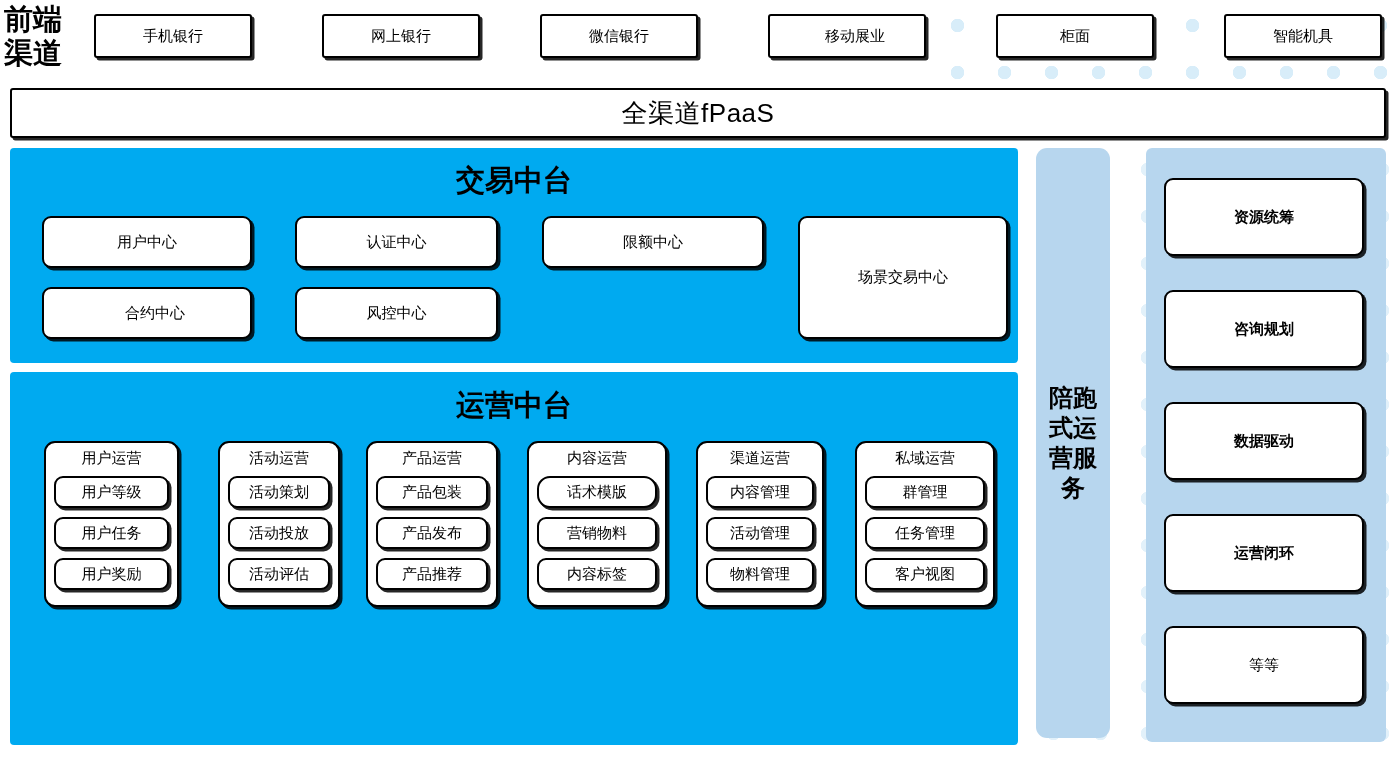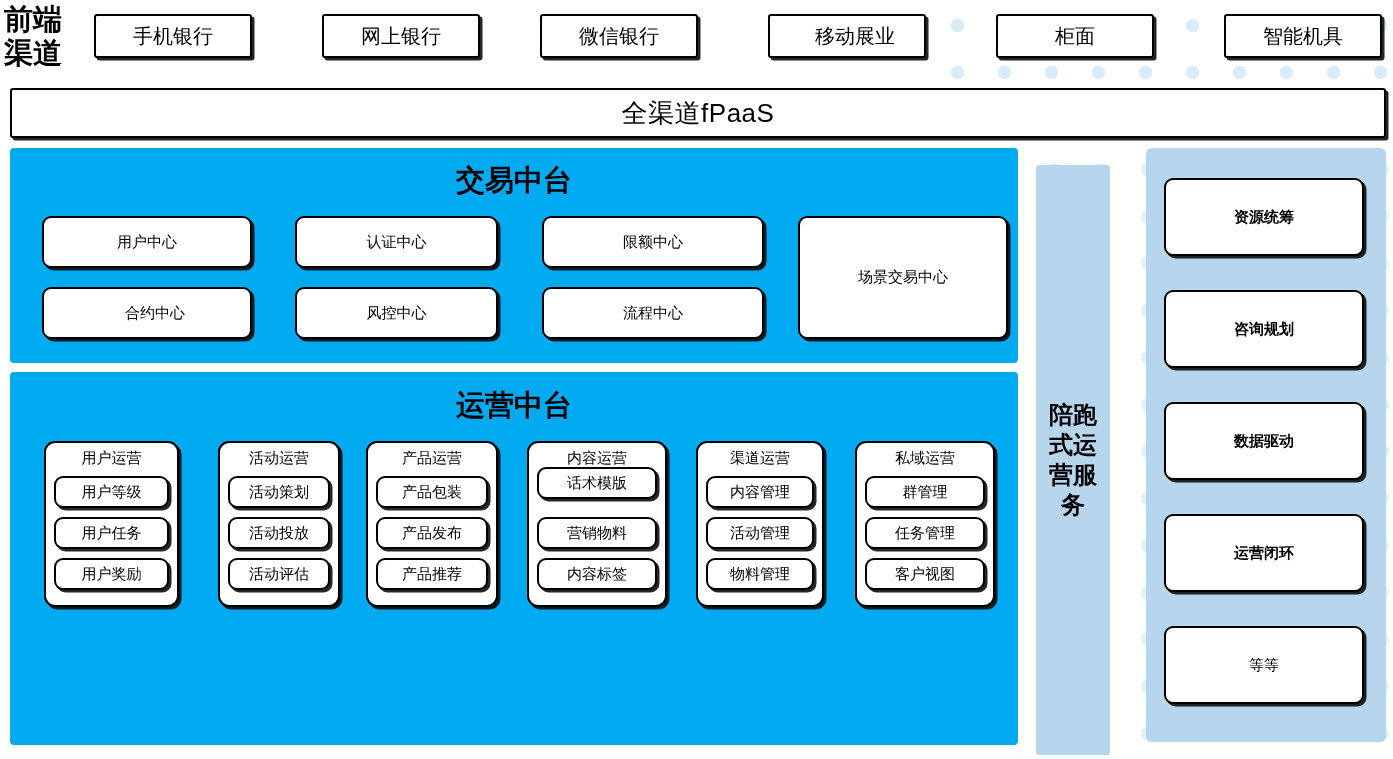--- a/index.html
+++ b/index.html
@@ -43,21 +43,21 @@
   
   #channel-row{position:absolute;left:0;top:0;width:1393px;height:82px;}
   #channel-label{
     position:absolute;left:4px;top:2px;width:80px;height:72px;
     font-family:"Liberation Serif","DejaVu Serif",serif;
     font-weight:bold;font-size:29px;line-height:34px;
     text-align:left;letter-spacing:0px;
   }
   .channel-box{
     position:absolute;top:14px;height:44px;width:158px;
-    font-size:20px;
+    font-size:15px;
   }
 
   
   #fpaas-bar{
     position:absolute;left:10px;top:88px;width:1376px;height:50px;
     font-size:26px;letter-spacing:0.5px;
   }
 
   
   .cyan-panel{
@@ -89,22 +89,22 @@
     text-align:center;font-size:15px;
   }
   .ops-item{
     position:absolute;height:32px;left:8px;right:8px;
     font-size:15px;
   }
 
   
   #service-band{
     position:absolute;left:1036px;top:148px;width:74px;height:590px;
-    background:#b7d6ee;border-radius:3px;
-    display:flex;align-items:center;justify-content:center;margin-top:17px;
+    background:#b7d6ee;border-radius:11px;
+    display:flex;align-items:center;justify-content:center;
   }
   #service-band-text{
     width:56px;text-align:center;
     font-size:24px;line-height:30px;font-weight:bold;
     word-break:break-all;
   }
 
   
   #right-panel{
     position:absolute;left:1146px;top:148px;width:240px;height:594px;
@@ -161,23 +161,20 @@
       </div>
       <div class="box r8 trade-box" style="left: 532px; top: 68px; width: 222px; height: 52px;">
         <span>限额中心</span>
       </div>
       <div class="box r8 trade-box" style="left: 32px; top: 139px; width: 210px; height: 52px; padding-left: 16px;">
         <span>合约中心</span>
       </div>
       <div class="box r8 trade-box" style="left: 285px; top: 139px; width: 203px; height: 52px;">
         <span>风控中心</span>
       </div>
-      <div class="box r8 trade-box" style="left: 532px; top: 139px; width: 222px; height: 52px;">
-        <span>流程中心</span>
-      </div>
       <div class="box r8 trade-box" style="left: 788px; top: 68px; width: 210px; height: 123px;">
         <span>场景交易中心</span>
       </div>
     </div>
 
   <div id="ops-panel" class="cyan-panel">
     <div id="ops-title" class="panel-title">运营中台</div>
 
   <div class="ops-col" style="left: 34px; width: 135px;">
         <div class="ops-col-title">用户运营</div>
@@ -210,21 +207,21 @@
         </div>
         <div class="box r8 ops-item" style="top: 74px;">
           <span>产品发布</span>
         </div>
         <div class="box r8 ops-item" style="top: 115px;">
           <span>产品推荐</span>
         </div>
       </div>
       <div class="ops-col" style="left: 517px; width: 140px;">
         <div class="ops-col-title">内容运营</div>
-        <div class="box r8 ops-item" style="top: 24px;">
+        <div class="box r8 ops-item" style="top: 33px; border-radius: 13px;">
           <span>话术模版</span>
         </div>
         <div class="box r8 ops-item" style="top: 74px;">
           <span>营销物料</span>
         </div>
         <div class="box r8 ops-item" style="top: 115px;">
           <span>内容标签</span>
         </div>
       </div>
       <div class="ops-col" style="left: 686px; width: 128px;">

